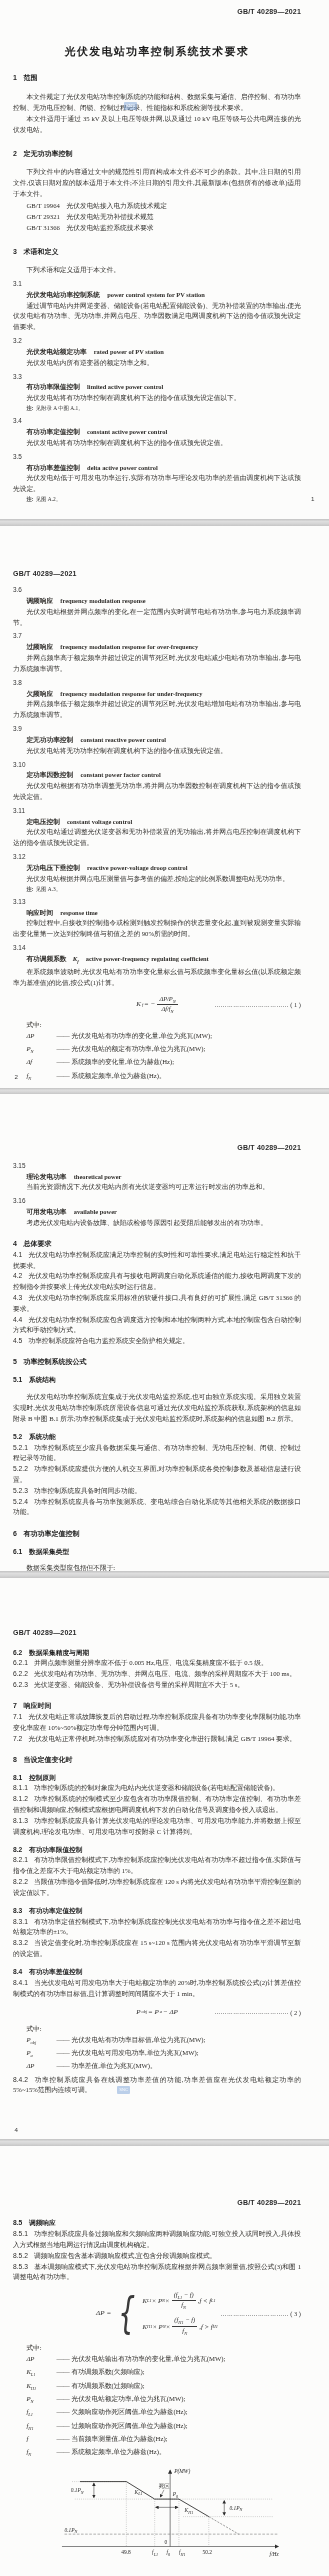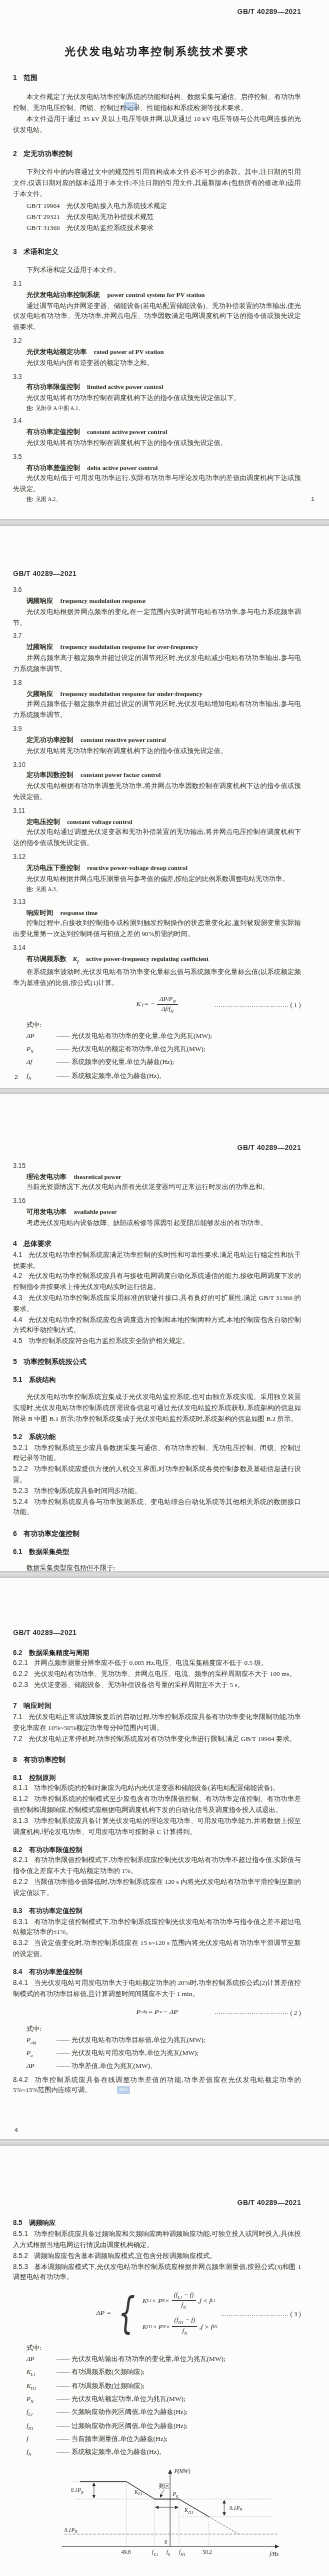--- a/index.html
+++ b/index.html
@@ -301,21 +301,21 @@
 
     <div class="h1 mt20">
         <span class="no">7</span>
         <span>响应时间</span>
       </div>
     <p class="clause mt12"><span class="cno">7.1</span><span>光伏发电站正常或故障恢复后的启动过程,功率控制系统应具备有功功率变化率限制功能,功率变化率应在 10%~50%额定功率每分钟范围内可调。</span></p>
     <p class="clause"><span class="cno">7.2</span><span>光伏发电站正常停机时,功率控制系统应对有功功率变化率进行限制,满足 GB/T 19964 要求。</span></p>
 
     <div class="h1 mt20">
         <span class="no">8</span>
-        <span>有功功率控制</span>
+        <span>当设定值变化时</span>
       </div>
     <div class="h2">
         <span class="no">8.1</span>
         <span>控制原则</span>
       </div>
     <p class="clause mt10"><span class="cno">8.1.1</span><span>功率控制系统的控制对象应为电站内光伏逆变器和储能设备(若电站配置储能设备)。</span></p>
     <p class="clause"><span class="cno">8.1.2</span><span>功率控制系统的控制模式至少应包含有功功率限值控制、有功功率定值控制、有功功率差值控制和调频响应,控制模式应根据电网调度机构下发的自动化信号及调度指令投入或退出。</span></p>
     <p class="clause"><span class="cno">8.1.3</span><span>功率控制系统应具备计算光伏发电站的理论发电功率、可用发电功率能力,并将数据上报至调度机构,理论发电功率、可用发电功率可按附录 C 计算得到。</span></p>
 
     <div class="h2">

